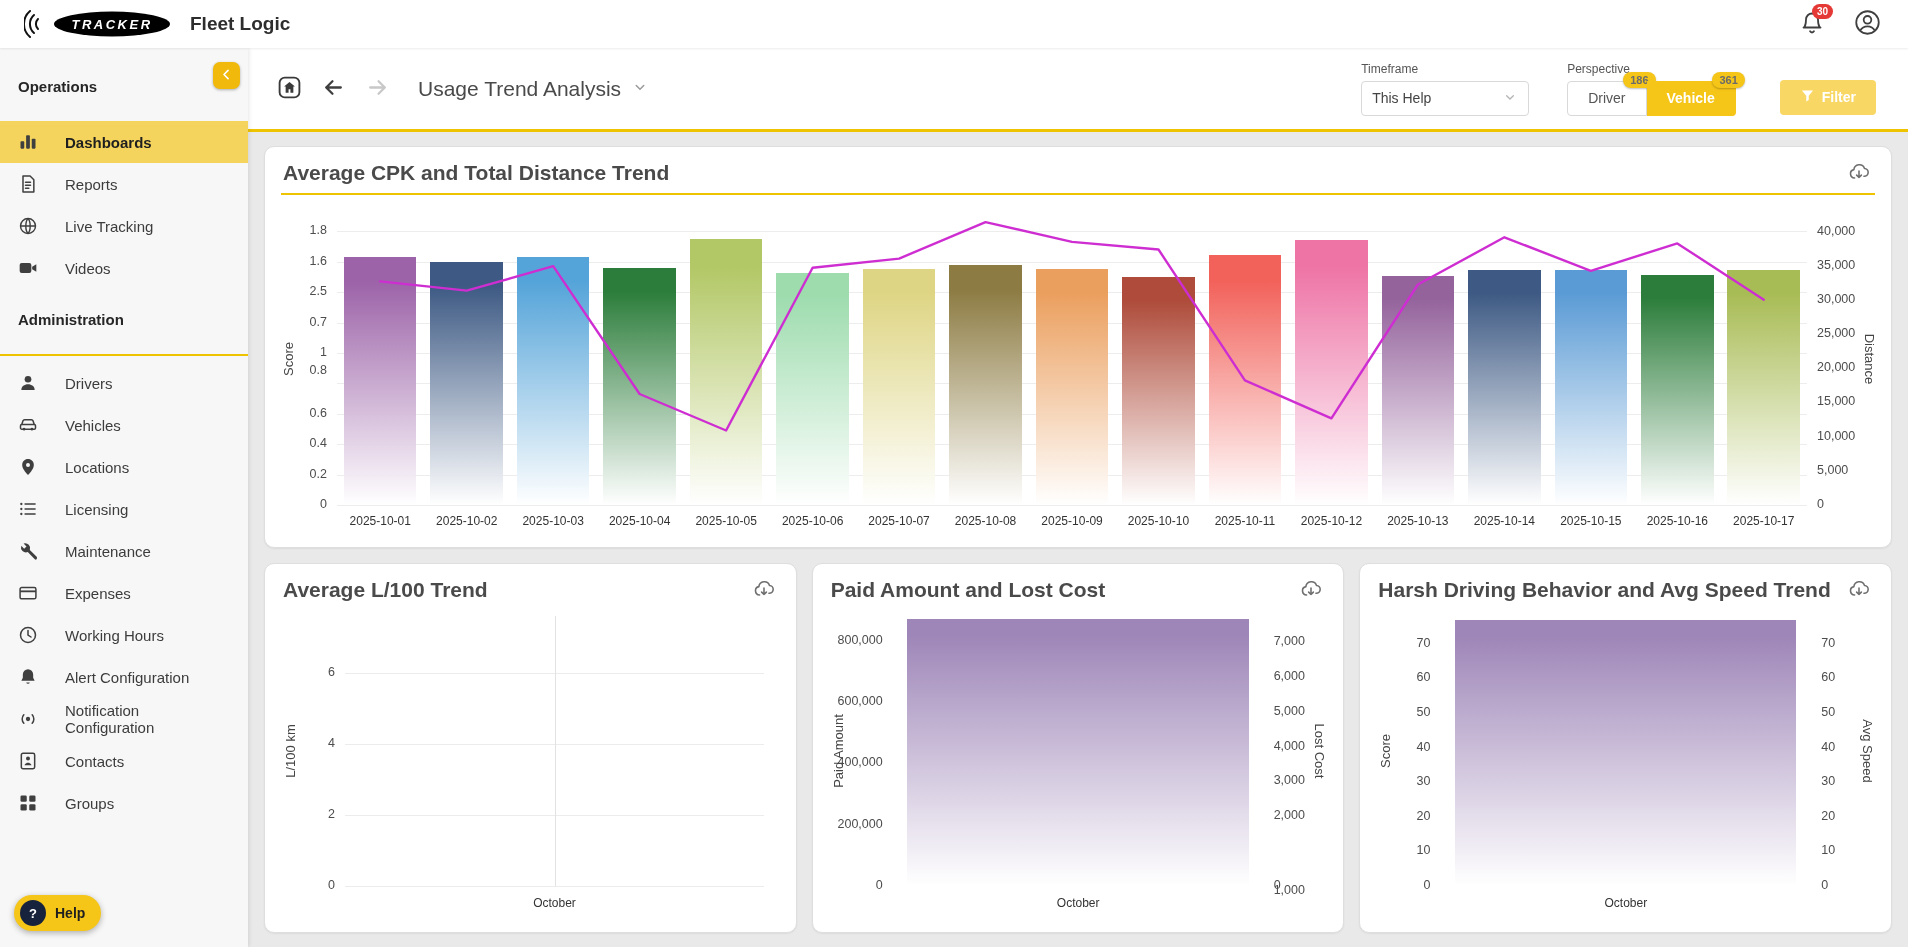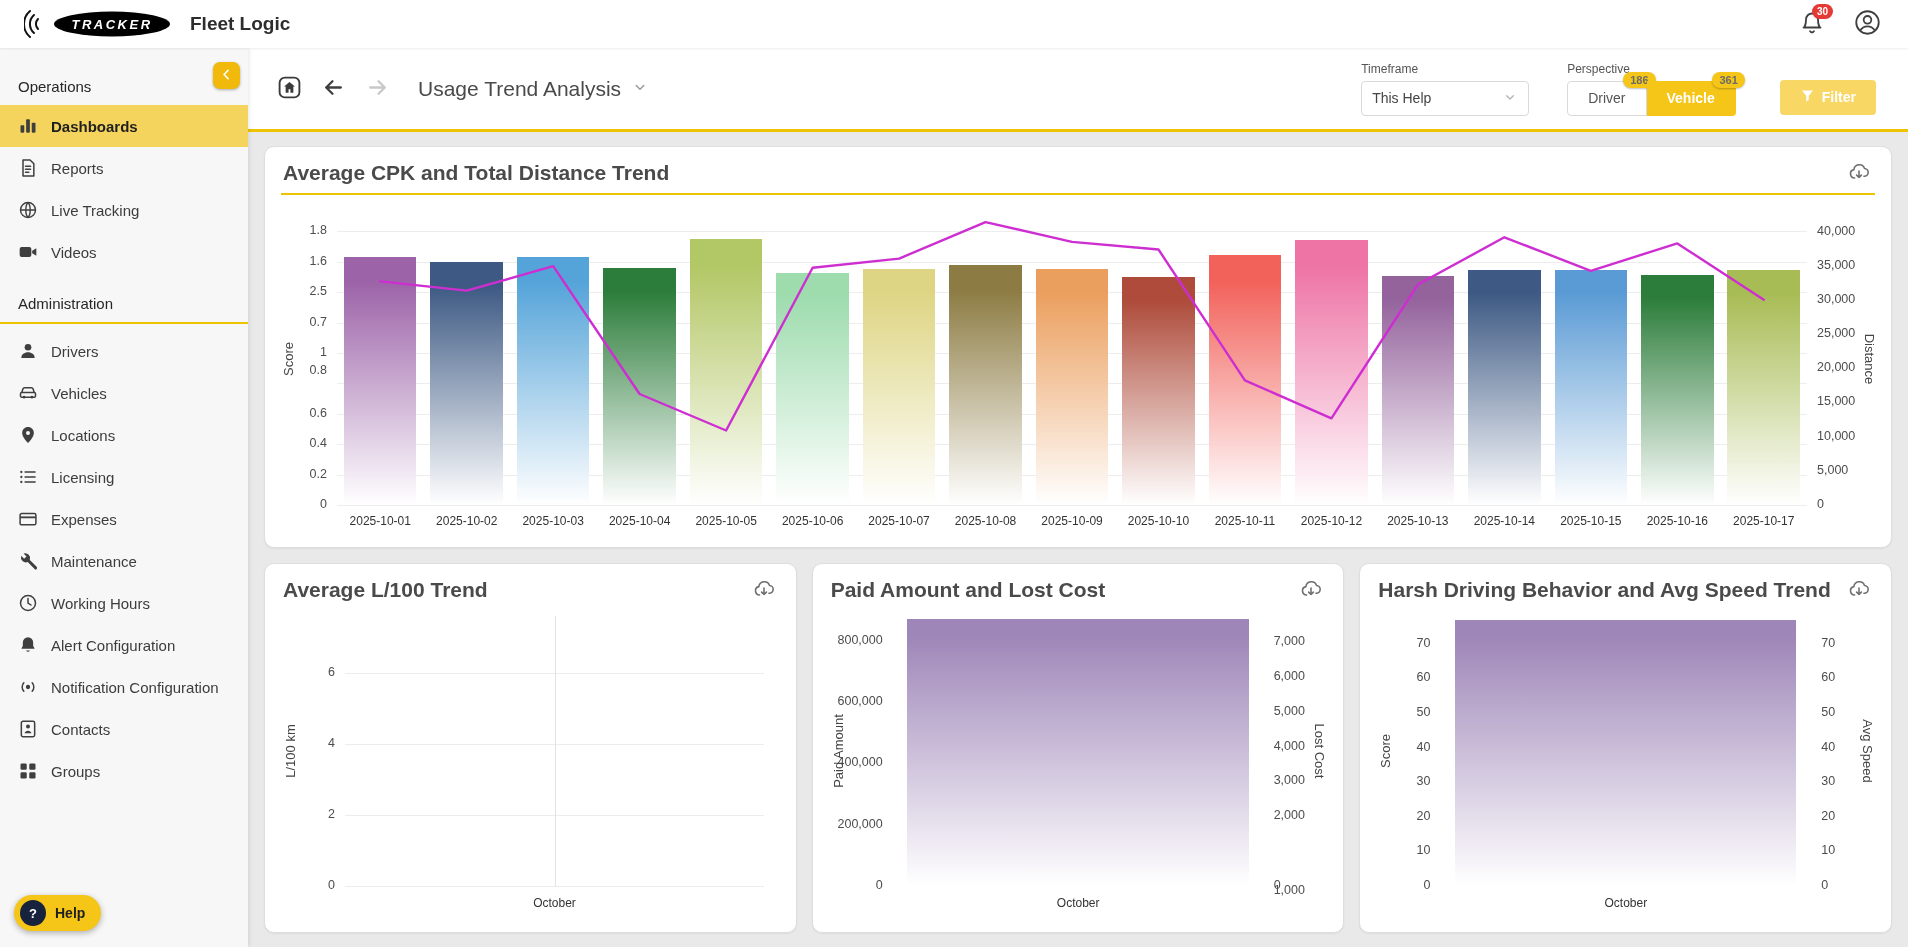--- a/index.html
+++ b/index.html
@@ -11,25 +11,25 @@
   .topbar{position:absolute;top:0;left:0;right:0;height:48px;background:#fff;display:flex;align-items:center;justify-content:space-between;padding:0 24px;z-index:20;box-shadow:0 1px 2px rgba(0,0,0,.08);}
   .brand{display:flex;align-items:center;gap:8px;}
   .app-name{font-size:19px;font-weight:bold;color:#2d2d2d;}
   .topbar-right{display:flex;align-items:center;gap:26px;}
   .bell-wrap{position:relative;}
   .badge-red{position:absolute;top:-7px;right:-9px;background:#e53935;color:#fff;font-size:10px;font-weight:bold;border-radius:9px;padding:2px 5px;min-width:18px;text-align:center;}
 
   
   .sidebar{position:absolute;top:48px;left:0;bottom:0;width:248px;background:#f7f7f7;box-shadow:1px 0 4px rgba(0,0,0,.10);z-index:15;}
   .collapse-btn{position:absolute;top:14px;right:8px;width:27px;height:27px;border-radius:7px;background:#f0b90b;display:flex;align-items:center;justify-content:center;box-shadow:0 1px 3px rgba(0,0,0,.3);}
-  .section-title{font-size:15px;font-weight:normal;color:#262626;padding:0 18px 10px;}
+  .section-title{font-size:15px;font-weight:bold;color:#262626;padding:0 18px 26px;}
   .section-title.first{padding-top:30px;}
   .section-title.later{padding-top:22px;}
   .section-rule{height:2px;background:#eec300;margin-bottom:6px;}
-  .side-item{display:flex;align-items:center;gap:13px;height:42px;padding:0 18px;font-size:15px;color:#3c3c3c;cursor:pointer;}
+  .side-item{display:flex;align-items:center;gap:27px;height:42px;padding:0 18px;font-size:15px;color:#3c3c3c;cursor:pointer;}
   .side-item.active{background:#f4d45c;color:#1f1f1f;font-weight:bold;}
   .sicon{width:20px;height:20px;display:flex;align-items:center;justify-content:center;color:#3f3f3f;flex-shrink:0;}
   .sicon svg{width:20px;height:20px;}
   .help-btn{position:absolute;bottom:16px;left:14px;display:flex;align-items:center;gap:9px;background:#f5c518;border-radius:19px;padding:5px 16px 5px 6px;font-size:14px;font-weight:bold;color:#1f1f1f;box-shadow:0 2px 6px rgba(0,0,0,.3);}
   .help-q{width:26px;height:26px;border-radius:50%;background:#17233d;color:#fff;display:flex;align-items:center;justify-content:center;font-size:13px;font-weight:bold;}
 
   
   .main{position:absolute;left:248px;top:48px;right:0;bottom:0;display:flex;flex-direction:column;}
   .page-header{height:84px;flex-shrink:0;background:#fff;border-bottom:3px solid #eec300;display:flex;align-items:center;padding:0 24px;gap:10px;}
   .icon-btn{display:flex;align-items:center;justify-content:center;width:34px;height:34px;}
@@ -186,34 +186,34 @@
             <path d="M8.5 6h12M8.5 12h12M8.5 18h12"></path>
             <circle cx="4" cy="6" r="1.4" fill="currentColor" stroke="none"></circle>
             <circle cx="4" cy="12" r="1.4" fill="currentColor" stroke="none"></circle>
             <circle cx="4" cy="18" r="1.4" fill="currentColor" stroke="none"></circle>
           </svg>
         </span>
         <span>Licensing</span>
       </div>
       <div class="side-item">
         <span class="sicon">
+          <svg viewBox="0 0 24 24" fill="currentColor">
+            <path d="M22.7 19.3l-8.5-8.5A6 6 0 0 0 6.7 3l3.5 3.5-2.8 2.8L3.9 5.8a6 6 0 0 0 7.8 7.5l8.5 8.5a1.4 1.4 0 0 0 2.5-1z"></path>
+          </svg>
+        </span>
+        <span>Maintenance</span>
+      </div>
+      <div class="side-item">
+        <span class="sicon">
           <svg viewBox="0 0 24 24" fill="none" stroke="currentColor" stroke-width="1.8">
             <rect x="2.5" y="5.5" width="19" height="13.5" rx="2"></rect>
             <path d="M2.5 10h19" stroke-width="2.2"></path>
           </svg>
         </span>
         <span>Expenses</span>
-      </div>
-      <div class="side-item">
-        <span class="sicon">
-          <svg viewBox="0 0 24 24" fill="currentColor">
-            <path d="M22.7 19.3l-8.5-8.5A6 6 0 0 0 6.7 3l3.5 3.5-2.8 2.8L3.9 5.8a6 6 0 0 0 7.8 7.5l8.5 8.5a1.4 1.4 0 0 0 2.5-1z"></path>
-          </svg>
-        </span>
-        <span>Maintenance</span>
       </div>
       <div class="side-item">
         <span class="sicon">
           <svg viewBox="0 0 24 24" fill="none" stroke="currentColor" stroke-width="1.8" stroke-linecap="round">
             <circle cx="12" cy="12" r="9"></circle>
             <path d="M12 6.5V12l3.6 2.4"></path>
           </svg>
         </span>
         <span>Working Hours</span>
       </div>

